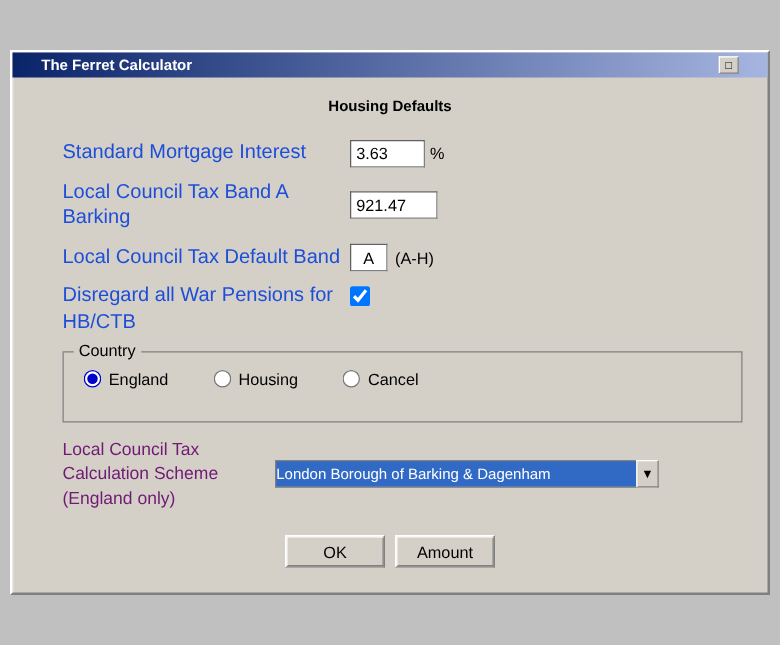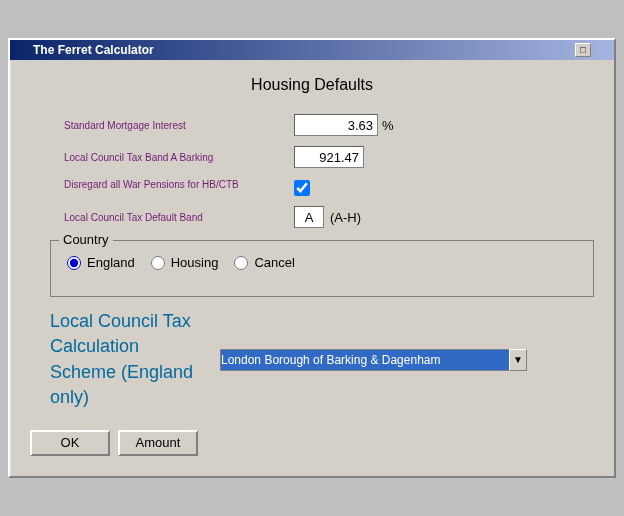--- a/index.html
+++ b/index.html
@@ -55,72 +55,70 @@
       color: #000;
       cursor: pointer;
     }
 
     .window-body {
       padding: 16px 20px 20px 20px;
     }
 
     .page-title {
       text-align: center;
-      font-size: 16px;
-      font-weight: normal;
+      font-size: 12px;
+      font-weight: bold;
       margin-bottom: 20px;
       color: #000;
     }
 
     .form-area {
       margin-left: 20px;
     }
 
     .form-row {
       display: flex;
       align-items: center;
       margin-bottom: 10px;
     }
 
     .form-row.war-pensions {
       align-items: flex-start;
     }
 
     .form-label {
       width: 230px;
-      color: #701a75;
-      font-size: 10px;
+      color: #1d4ed8;
+      font-size: 16px;
       line-height: 1.3;
-      margin-left: 14px;
     }
 
     .form-input {
       height: 22px;
       border: 1px solid #808080;
       border-top-color: #606060;
       border-left-color: #606060;
       background: white;
       padding: 0 4px;
       font-size: 13px;
       font-family: Arial, sans-serif;
     }
 
     .input-mortgage {
-      width: 84px;
-      text-align: right;
+      width: 60px;
+      text-align: left;
     }
 
     .percent-sign {
       margin-left: 4px;
       font-size: 13px;
     }
 
     .input-tax-amount {
       width: 70px;
-      text-align: right;
     }
 
     .input-band {
       width: 30px;
       text-align: center;
     }
 
     .band-hint {
       margin-left: 6px;
       color: #000;
@@ -145,21 +143,21 @@
       padding: 0 4px;
       color: #000;
       position: absolute;
       top: -9px;
       left: 8px;
       background: #d4d0c8;
     }
 
     .radio-group {
       display: flex;
-      gap: 16px;
+      gap: 36px;
       align-items: center;
       margin-top: 6px;
     }
 
     .radio-label {
       display: flex;
       align-items: center;
       gap: 6px;
       font-size: 13px;
       color: #000;
@@ -175,22 +173,22 @@
 
     .bottom-section {
       display: flex;
       align-items: center;
       margin-top: 4px;
       margin-bottom: 20px;
     }
 
     .bottom-label {
       width: 160px;
-      font-size: 18px;
-      color: #0369a1;
+      font-size: 14px;
+      color: #701a75;
       line-height: 1.4;
       margin-left: 0;
     }
 
     .dropdown-container {
       position: relative;
       display: flex;
       align-items: center;
     }
 
@@ -218,20 +216,21 @@
       display: flex;
       align-items: center;
       justify-content: center;
       font-size: 10px;
       margin-left: -1px;
       cursor: pointer;
     }
 
     .button-row {
       display: flex;
+      justify-content: center;
       gap: 8px;
     }
 
     .btn {
       width: 80px;
       height: 26px;
       background: #d4d0c8;
       border: 1px solid #808080;
       border-top-color: #fff;
       border-left-color: #fff;
@@ -261,29 +260,29 @@
         <div class="form-label">Standard Mortgage Interest</div>
         <input class="form-input input-mortgage" type="text" value="3.63" style="">
         <span class="percent-sign">%</span>
       </div>
 
       <div class="form-row">
         <div class="form-label">Local Council Tax Band A Barking</div>
         <input class="form-input input-tax-amount" type="text" value="921.47" style="">
       </div>
 
-      <div class="form-row war-pensions">
-        <div class="form-label">Disregard all War Pensions for HB/CTB</div>
-        <input class="checkbox-input" type="checkbox" checked="" style="">
-      </div>
-
       <div class="form-row">
         <div class="form-label">Local Council Tax Default Band</div>
         <input class="form-input input-band" type="text" value="A" style="">
         <span class="band-hint">(A-H)</span>
+      </div>
+
+      <div class="form-row war-pensions">
+        <div class="form-label">Disregard all War Pensions for HB/CTB</div>
+        <input class="checkbox-input" type="checkbox" checked="" style="">
       </div>
 
       <div class="country-group">
         <span class="country-legend">Country</span>
         <div class="radio-group">
           <label class="radio-label">
             <input class="radio-input" type="radio" name="country" value="england" checked="" style="">
             <span>England</span>
           </label>
           <label class="radio-label">

